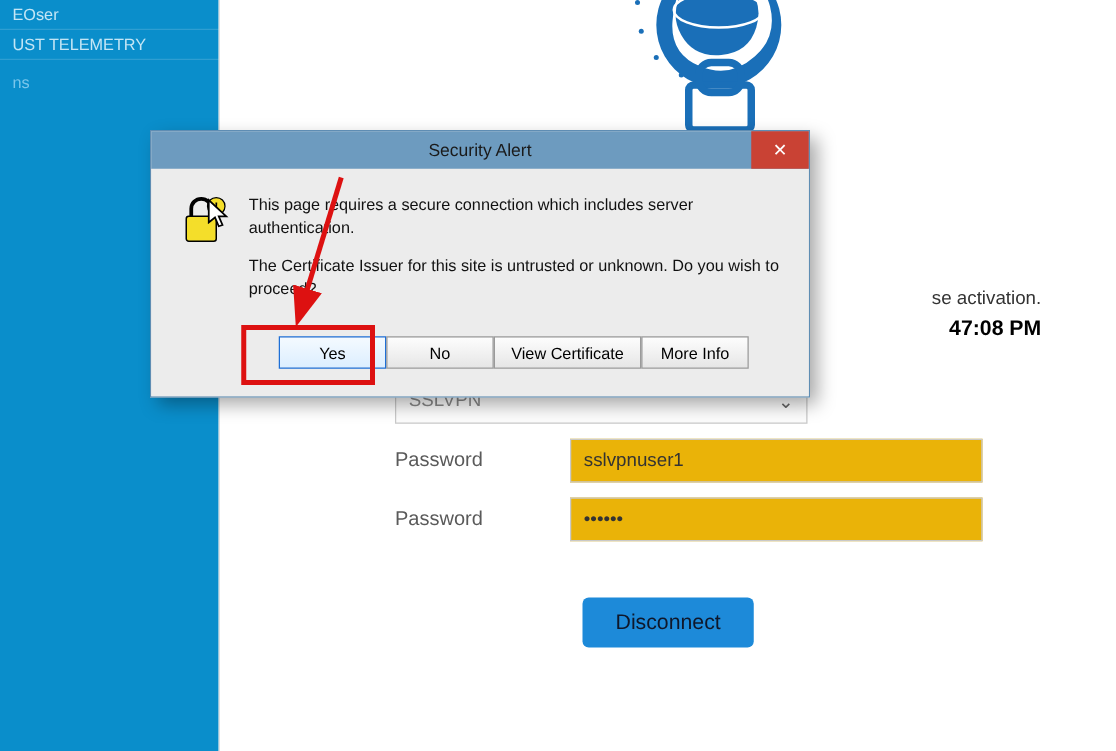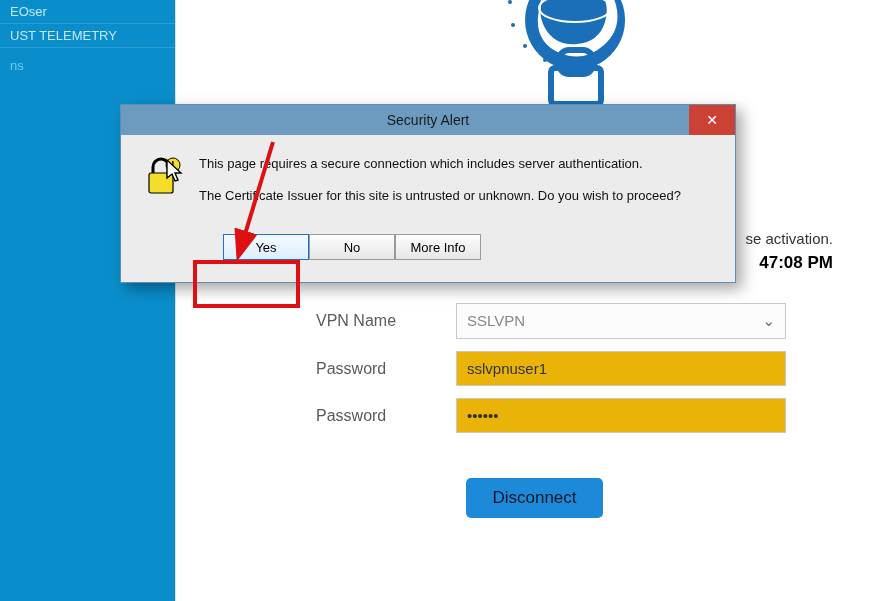--- a/index.html
+++ b/index.html
@@ -20,21 +20,21 @@
 
     .form { margin-top: 30px; margin-left: 120px; }
     .form-row { display: flex; align-items: center; margin-bottom: 12px; }
     .form-label { width: 140px; color: #5a5a5a; font-size: 16px; }
     .form-input { width: 330px; padding: 8px 10px; border: 1px solid #c9c9c9; font-size: 15px; color: #333; background: #eab308; }
     .form-select { width: 330px; padding: 8px 10px; border: 1px solid #c9c9c9; font-size: 15px; color: #888; background: #fcfcfc; position: relative; }
     .select-chevron { float: right; color: #666; }
 
     .disconnect-btn { display: block; margin: 45px auto 0 auto; background: #1d8ad9; color: #0f172a; border: none; padding: 10px 26px; font-size: 17px; border-radius: 5px; cursor: pointer; }
 
-    .dialog { position: absolute; left: 120px; top: 104px; width: 616px; background: #ececec; border: 1px solid #5f8db3; box-shadow: 6px 6px 14px rgba(0,0,0,0.35); z-index: 100; }
+    .dialog { position: absolute; left: 120px; top: 104px; width: 528px; background: #ececec; border: 1px solid #5f8db3; box-shadow: 6px 6px 14px rgba(0,0,0,0.35); z-index: 100; }
     .dialog-titlebar { background: #6d9bbf; height: 30px; display: flex; align-items: center; justify-content: center; position: relative; }
     .dialog-title { color: #1a1a1a; font-size: 14px; }
     .dialog-close { position: absolute; right: 0; top: 0; width: 46px; height: 30px; background: #c94234; color: #fff; display: flex; align-items: center; justify-content: center; cursor: pointer; font-size: 14px; }
 
     .dialog-body { padding: 20px 22px 22px 22px; background: #ececec; display: flex; flex-direction: column; }
     .dialog-msg-row { display: flex; gap: 16px; }
     .lock-icon { width: 40px; height: 42px; flex-shrink: 0; }
     .dialog-msg { color: #111; font-size: 13px; line-height: 1.35; }
     .dialog-msg p { margin-bottom: 14px; }
 
@@ -74,21 +74,20 @@
       <rect x="96" y="118" width="50" height="36" rx="4" fill="none" stroke="#1a6fb8" stroke-width="6"></rect>
       <rect x="104" y="100" width="34" height="24" rx="10" fill="none" stroke="#1a6fb8" stroke-width="6"></rect>
     </svg>
   </div>
 
   <div class="status-text">se activation.</div>
   <div class="status-time">47:08 PM</div>
 
   <div class="form">
     <div class="form-row">
-      <div class="form-label">VPN Name</div>
       <div class="form-select">
         <span>SSLVPN</span>
         <span class="select-chevron">⌄</span>
       </div>
     </div>
     <div class="form-row">
       <div class="form-label">Password</div>
       <input class="form-input" value="sslvpnuser1" style="">
     </div>
     <div class="form-row">
@@ -119,20 +118,21 @@
         </svg>
       </div>
       <div class="dialog-msg">
         <p>This page requires a secure connection which includes server authentication.</p>
         <p>The Certificate Issuer for this site is untrusted or unknown.  Do you wish to proceed?</p>
       </div>
     </div>
     <div class="dialog-buttons">
       <div class="dlg-btn primary">Yes</div>
       <div class="dlg-btn">No</div>
+      <div class="dlg-btn wide">View Certificate</div>
       <div class="dlg-btn">More Info</div>
     </div>
   </div>
 </div>
 
 <div class="annotation-box" style="left:193px; top:260px; width:107px; height:48px;"></div>
 
 <svg class="annotation-arrow" style="left:225px; top:136px; width:60px; height:130px;">
   <defs>
     <marker id="arrh" markerWidth="10" markerHeight="10" refX="6" refY="3" orient="auto">

